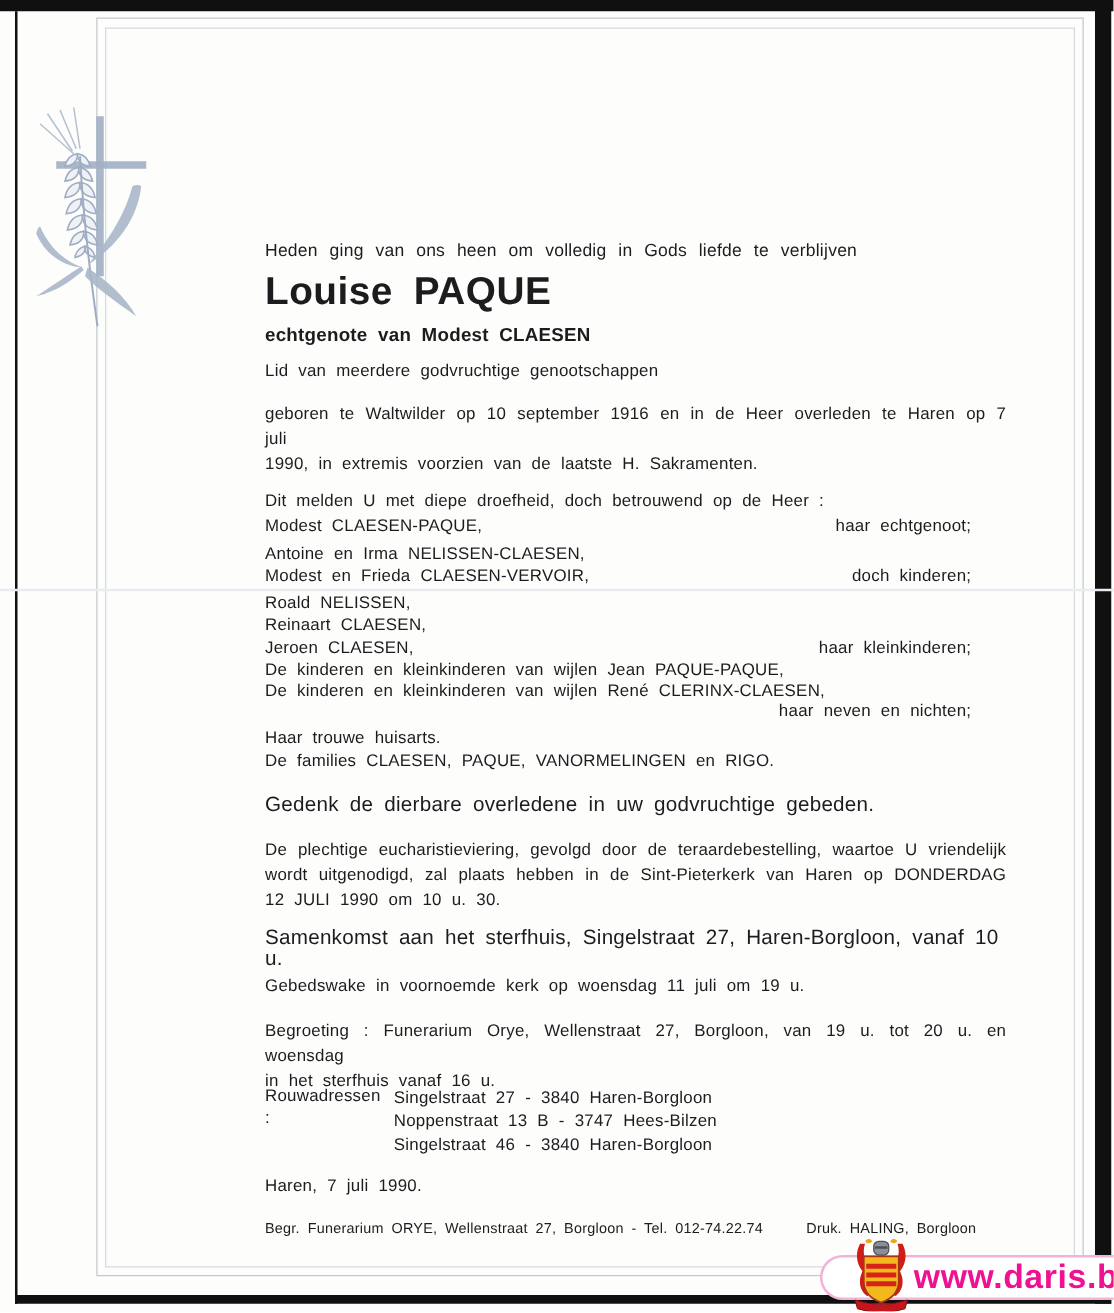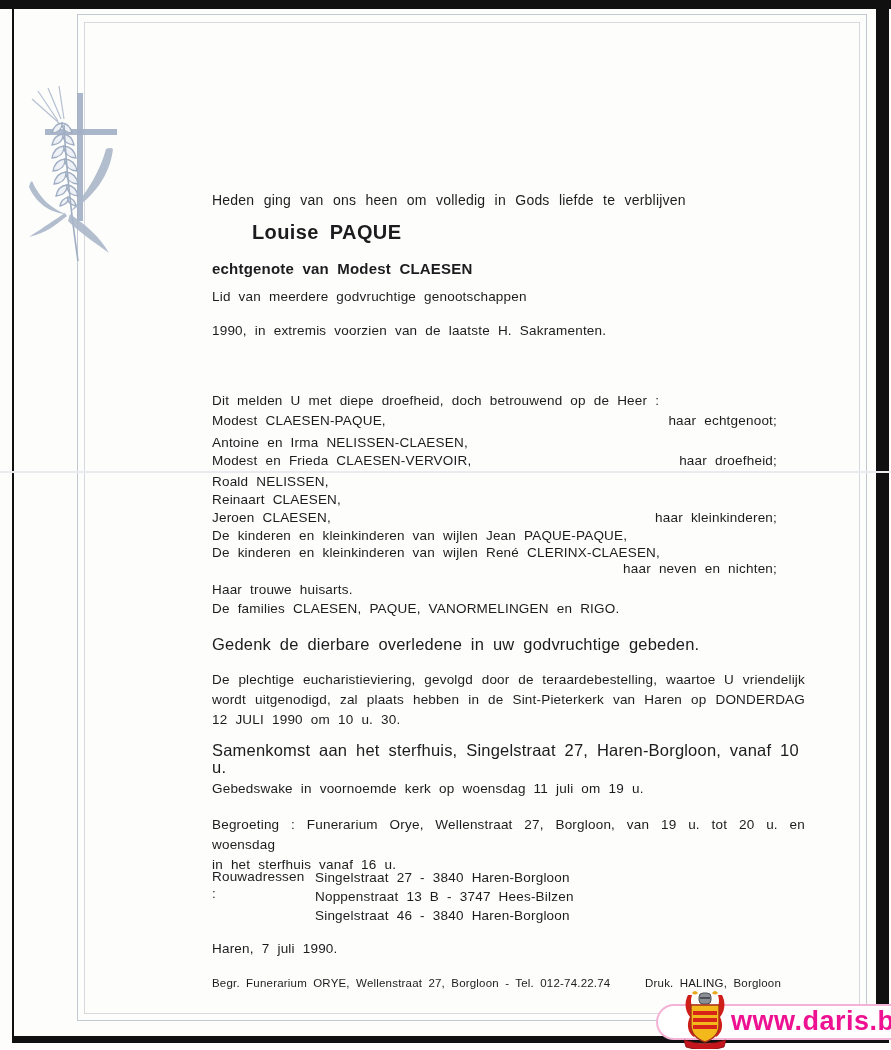--- a/index.html
+++ b/index.html
@@ -21,21 +21,21 @@
   .frame-inner{left:84px;top:22px;width:774px;height:990px;border-color:#d6dade;}
   
   .scanline{position:absolute;left:0;top:471px;width:891px;height:2px;background:#e8ecef;}
   
   .deco{position:absolute;left:20px;top:85px;width:140px;height:180px;}
   
   .content{position:absolute;left:212px;top:0;width:593px;font-size:13.5px;
            word-spacing:0.30em;letter-spacing:0.2px;line-height:17px;}
   .blk{position:absolute;left:0;width:100%;}
   .intro{font-size:14px;word-spacing:0.38em;}
-  .name{font-size:20px;font-weight:700;letter-spacing:0.4px;word-spacing:0.25em;margin-left:40px;}
+  .name{font-size:31px;font-weight:700;letter-spacing:0.4px;word-spacing:0.25em;}
   .spouse{font-size:15px;font-weight:700;}
   .big{font-size:16.5px;}
   .jp .jl{text-align:justify;text-align-last:justify;line-height:20px;}
   .jp .jlast{text-align:left;text-align-last:left;line-height:20px;}
   .rel-row{position:absolute;left:0;width:100%;height:18px;}
   .rel-name{position:absolute;left:0;white-space:nowrap;}
   .rel-label{position:absolute;right:28px;white-space:nowrap;}
   .addr-wrap{display:flex;}
   .addr-label{width:103px;flex:none;}
   .addr-lines div{line-height:19px;}
@@ -105,35 +105,36 @@
 
     <div class="blk intro" style="top:192px">Heden ging van ons heen om volledig in Gods liefde te verblijven</div>
 
     <div class="blk name" style="top:224px">Louise PAQUE</div>
 
     <div class="blk spouse" style="top:260px">echtgenote van Modest CLAESEN</div>
 
     <div class="blk" style="top:288px">Lid van meerdere godvruchtige genootschappen</div>
 
     <div class="blk jp" style="top:321px">
+      <div class="jl">geboren te Waltwilder op 10 september 1916 en in de Heer overleden te Haren op 7 juli</div>
       <div class="jlast">1990, in extremis voorzien van de laatste H. Sakramenten.</div>
     </div>
 
     <div class="blk" style="top:392px">Dit melden U met diepe droefheid, doch betrouwend op de Heer :</div>
 
     <div class="rel-row" style="top:412px">
       <span class="rel-name">Modest CLAESEN-PAQUE,</span>
       <span class="rel-label">haar echtgenoot;</span>
     </div>
     <div class="rel-row" style="top:434px">
       <span class="rel-name">Antoine en Irma NELISSEN-CLAESEN,</span>
     </div>
     <div class="rel-row" style="top:452px">
       <span class="rel-name">Modest en Frieda CLAESEN-VERVOIR,</span>
-      <span class="rel-label">haar droefheid;</span>
+      <span class="rel-label">doch kinderen;</span>
     </div>
     <div class="rel-row" style="top:473px">
       <span class="rel-name">Roald NELISSEN,</span>
     </div>
     <div class="rel-row" style="top:491px">
       <span class="rel-name">Reinaart CLAESEN,</span>
     </div>
     <div class="rel-row" style="top:509px">
       <span class="rel-name">Jeroen CLAESEN,</span>
       <span class="rel-label">haar kleinkinderen;</span>

